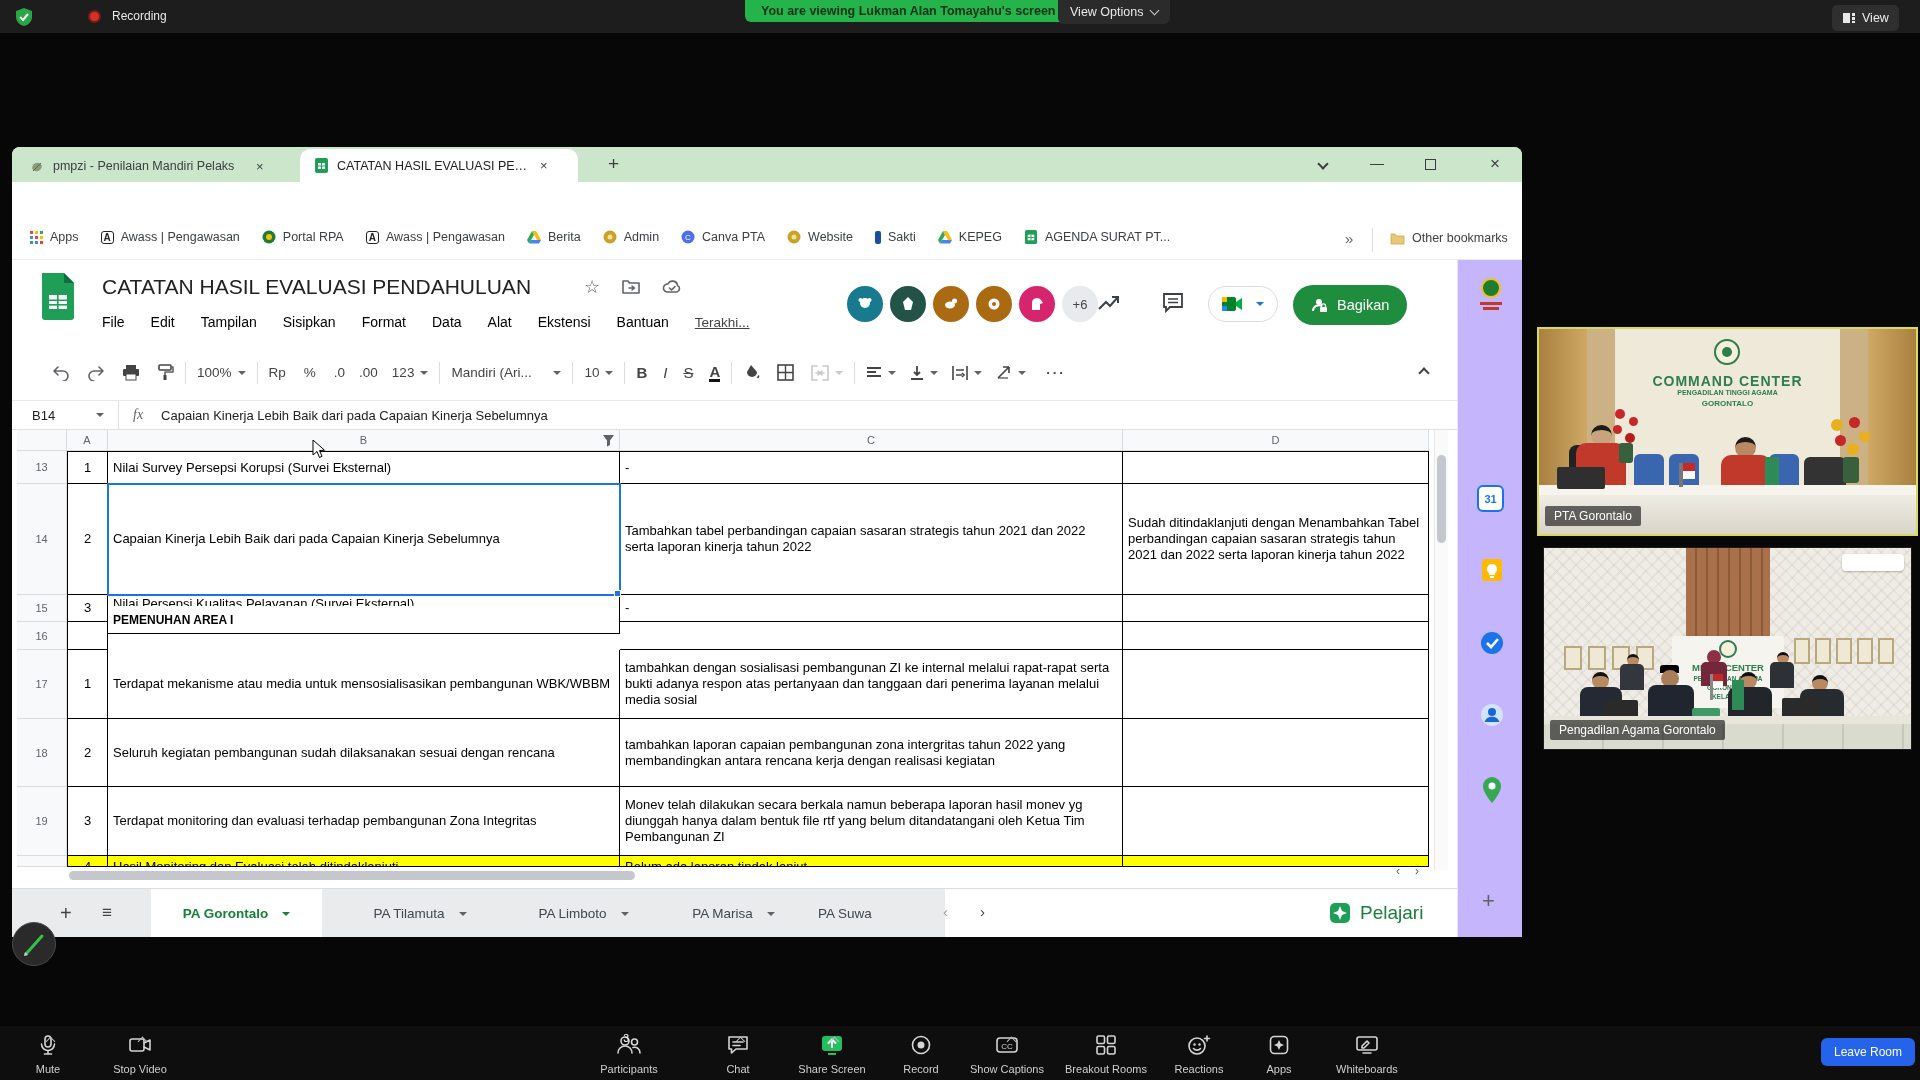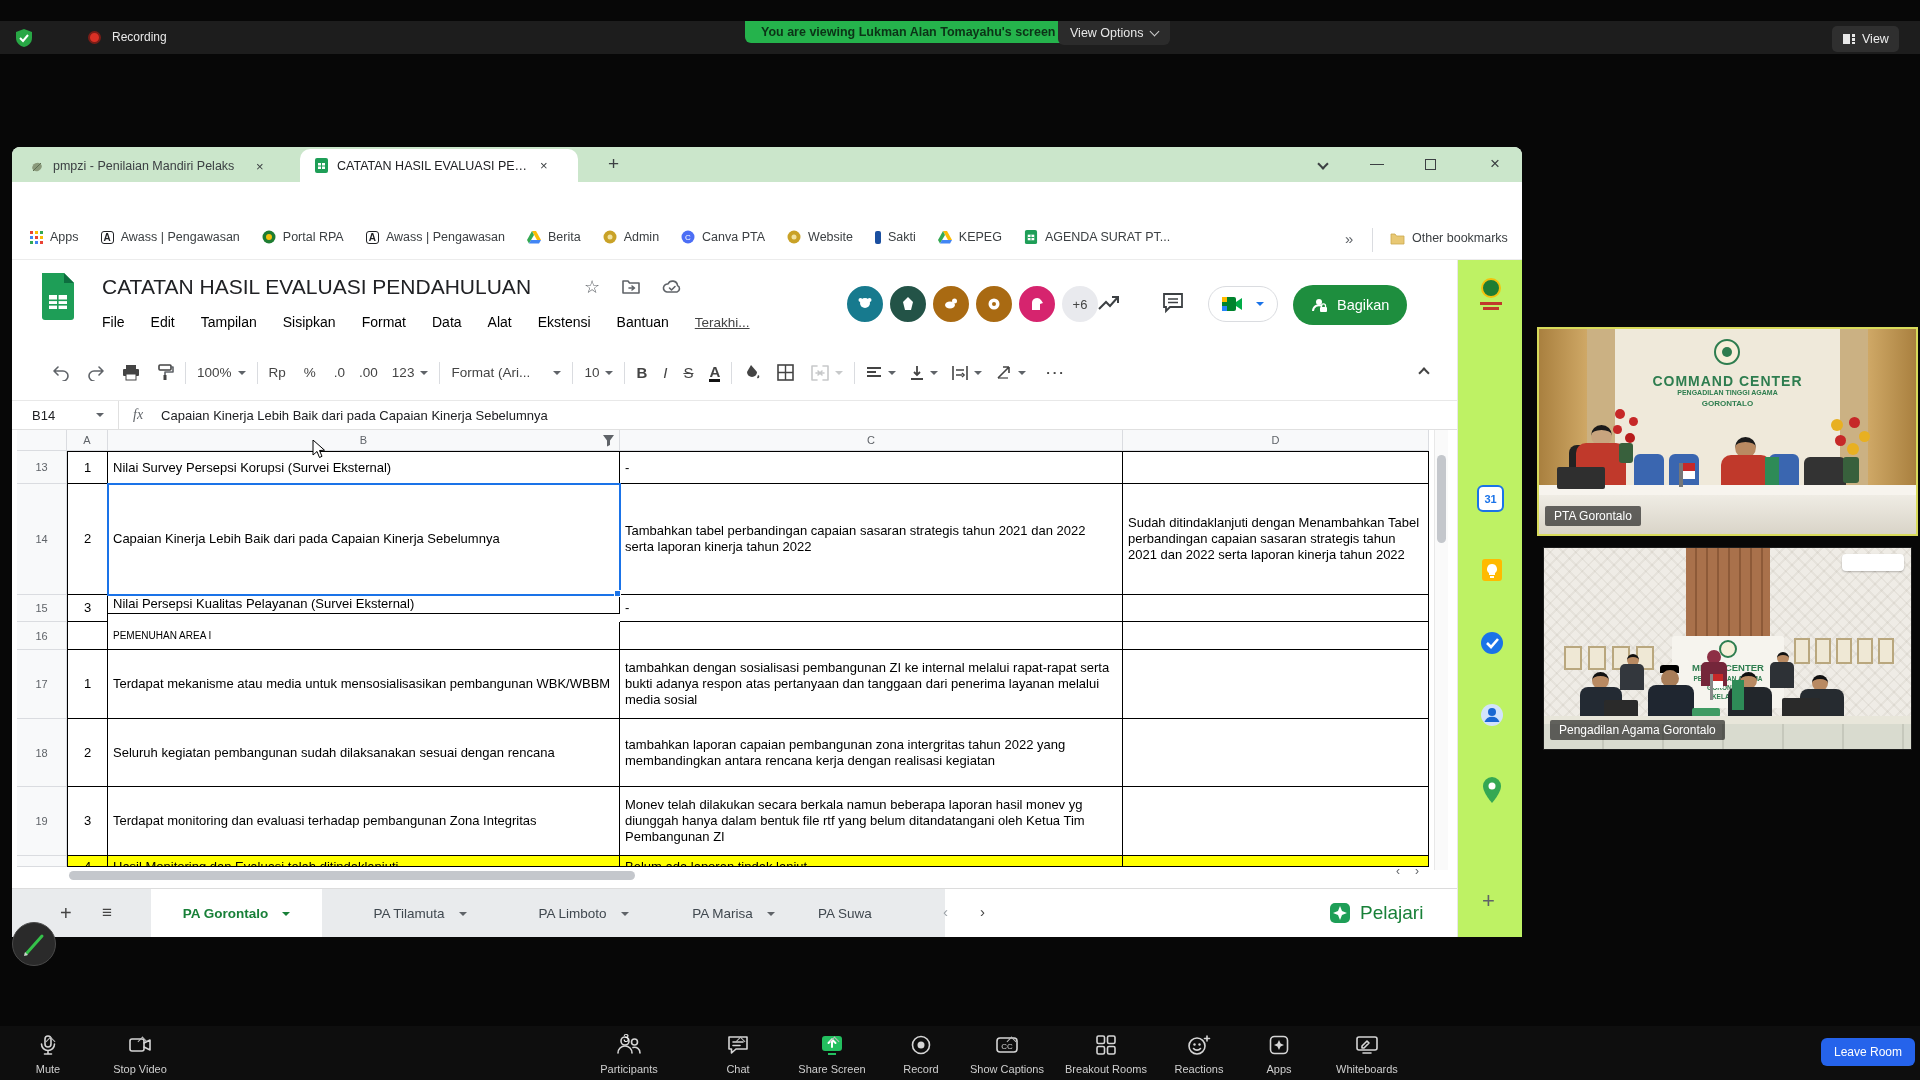--- a/index.html
+++ b/index.html
@@ -1,19 +1,19 @@
 <!DOCTYPE html>
 <html><head>
 <meta charset="utf-8">
 <style>
   html,body{margin:0;padding:0;width:1920px;height:1080px;background:#070707;overflow:hidden;
     font-family:"Liberation Sans", sans-serif;}
   .a{position:absolute;box-sizing:border-box;}
   
-  .topbar{left:0;top:0;width:1920px;height:33px;background:#1d1d1d;margin-top:21px;}
+  .topbar{left:0;top:0;width:1920px;height:33px;background:#1d1d1d;}
   .rec-label{color:#e8e8e8;font-size:12px;}
   .banner{background:#25b34c;color:#0c3317;font-size:12.5px;font-weight:600;height:22px;line-height:22px;
     padding:0 16px;border-radius:0 0 6px 6px;}
   .viewopts{background:#2b2b2b;color:#e8e8e8;font-size:12.5px;height:24px;line-height:24px;padding:0 12px;
     border-radius:0 0 6px 6px;display:flex;align-items:center;gap:8px;}
   .viewbtn{background:#2f2f2f;color:#ededed;font-size:12.5px;height:26px;border-radius:5px;display:flex;
     align-items:center;gap:6px;padding:0 10px;}
   
   .browser{left:12px;top:147px;width:1510px;height:790px;background:#fff;border-radius:8px 8px 0 0;overflow:hidden;}
   .tabstrip{left:0;top:0;width:1510px;height:35px;background:#cbe6cb;}
@@ -53,21 +53,21 @@
   .ac{justify-content:center;padding:0;}
   .ylw{background:#ffff00;align-items:flex-start;line-height:15px;padding-top:3px;}
   .sel{border:2px solid #1a73e8;background:transparent;pointer-events:none;}
   .fillhandle{width:7px;height:7px;background:#1a73e8;border:1px solid #fff;}
   .thumb{background:#c4c7cc;border-radius:5px;}
   
   .tabbar{left:0;top:741px;width:1510px;height:49px;background:#fff;border-top:1px solid #dcdcdc;}
   .stab{display:flex;align-items:center;justify-content:center;gap:8px;font-size:13.5px;color:#40484f;height:49px;}
   .stab-active{background:#fff;color:#188038;font-weight:bold;}
   
-  .sidestrip{left:1445px;top:113px;width:65px;height:677px;background:#bef264;border-left:1px solid #e8e8e8;}
+  .sidestrip{left:1445px;top:113px;width:65px;height:677px;background:#c4b5fd;border-left:1px solid #e8e8e8;}
   
   .vlabel{background:rgba(15,15,15,.62);color:#fff;font-size:12px;padding:3px 9px;border-radius:2px;white-space:nowrap;}
   .signline{width:100%;text-align:center;color:#2e7d4f;font-weight:bold;}
   .frame{background:#efe8d5;border:2px solid #b9a77e;}
   
   .bottombar{left:0;top:1026px;width:1920px;height:54px;background:#0e0e0e;}
   .bbitem{width:96px;text-align:center;color:#cfcfcf;}
   .bblabel{font-size:11px;margin-top:3px;color:#cfcfcf;white-space:nowrap;}
   .bbchev{position:absolute;width:6px;height:6px;border-left:1.5px solid #bdbdbd;border-top:1.5px solid #bdbdbd;
     transform:rotate(45deg);right:14px;top:4px;}
@@ -377,21 +377,21 @@
     <span class="tbtxt">100%</span>
       <span class="cdown"></span>
     <span class="vsep"></span>
     <span class="tbtxt">Rp</span>
     <span class="tbtxt" style="margin-left:18px">%</span>
     <span class="tbtxt" style="margin-left:18px">.0</span>
     <span class="tbtxt" style="margin-left:14px">.00</span>
     <span class="tbtxt" style="margin-left:14px">123</span>
       <span class="cdown"></span>
     <span class="vsep"></span>
-    <span class="tbtxt" style="width:96px;overflow:hidden;white-space:nowrap">Format (Ari...</span>
+    <span class="tbtxt" style="width:96px;overflow:hidden;white-space:nowrap">Mandiri (Ari...</span>
       <span class="cdown"></span>
     <span class="vsep"></span>
     <span class="tbtxt">10</span>
       <span class="cdown"></span>
     <span class="vsep"></span>
     <span class="tbtxt" style="font-weight:bold;font-size:15px">B</span>
     <span class="tbtxt" style="font-style:italic;font-size:15px;margin-left:16px">I</span>
     <span class="tbtxt" style="text-decoration:line-through;font-size:15px;margin-left:16px">S</span>
     <span class="tbtxt" style="font-weight:bold;font-size:15px;margin-left:16px;border-bottom:3px solid #111;line-height:15px">A</span>
     <span class="vsep"></span>
@@ -461,21 +461,21 @@
     <div class="a cell" style="left:1111px;top:54px;width:306px;height:111px">Sudah ditindaklanjuti dengan Menambahkan Tabel perbandingan capaian sasaran strategis tahun 2021 dan 2022 serta laporan kinerja tahun 2022</div>
 
     <div class="a rn" style="left:5px;top:165px;width:50px;height:27px">15</div>
     <div class="a cell bl ac" style="left:55px;top:165px;width:41px;height:27px">3</div>
     <div class="a cell" style="left:96px;top:165px;width:512px;height:19px">Nilai Persepsi Kualitas Pelayanan (Survei Eksternal)</div>
     <div class="a cell" style="left:608px;top:165px;width:503px;height:27px">-</div>
     <div class="a cell" style="left:1111px;top:165px;width:306px;height:27px"></div>
 
     <div class="a rn" style="left:5px;top:192px;width:50px;height:28px">16</div>
     <div class="a cell bl" style="left:55px;top:192px;width:41px;height:28px"></div>
-    <div class="a cell" style="left:96px;top:192px;width:512px;height:28px;font-weight:normal;white-space:nowrap;overflow:visible;font-size:10px">PEMENUHAN AREA I</div>
+    <div class="a cell" style="left:96px;top:176px;width:512px;height:28px;font-weight:bold;white-space:nowrap;overflow:visible;font-size:12px">PEMENUHAN AREA I</div>
     <div class="a cell" style="left:608px;top:192px;width:503px;height:28px"></div>
     <div class="a cell" style="left:1111px;top:192px;width:306px;height:28px"></div>
 
     <div class="a rn" style="left:5px;top:220px;width:50px;height:69px">17</div>
     <div class="a cell bl ac" style="left:55px;top:220px;width:41px;height:69px">1</div>
     <div class="a cell" style="left:96px;top:220px;width:512px;height:69px">Terdapat mekanisme atau media untuk mensosialisasikan pembangunan WBK/WBBM</div>
     <div class="a cell" style="left:608px;top:220px;width:503px;height:69px">tambahkan dengan sosialisasi pembangunan ZI ke internal melalui rapat-rapat serta bukti adanya respon atas pertanyaan dan tanggaan dari penerima layanan melalui media sosial</div>
     <div class="a cell" style="left:1111px;top:220px;width:306px;height:69px"></div>
 
     <div class="a rn" style="left:5px;top:289px;width:50px;height:68px">18</div>

